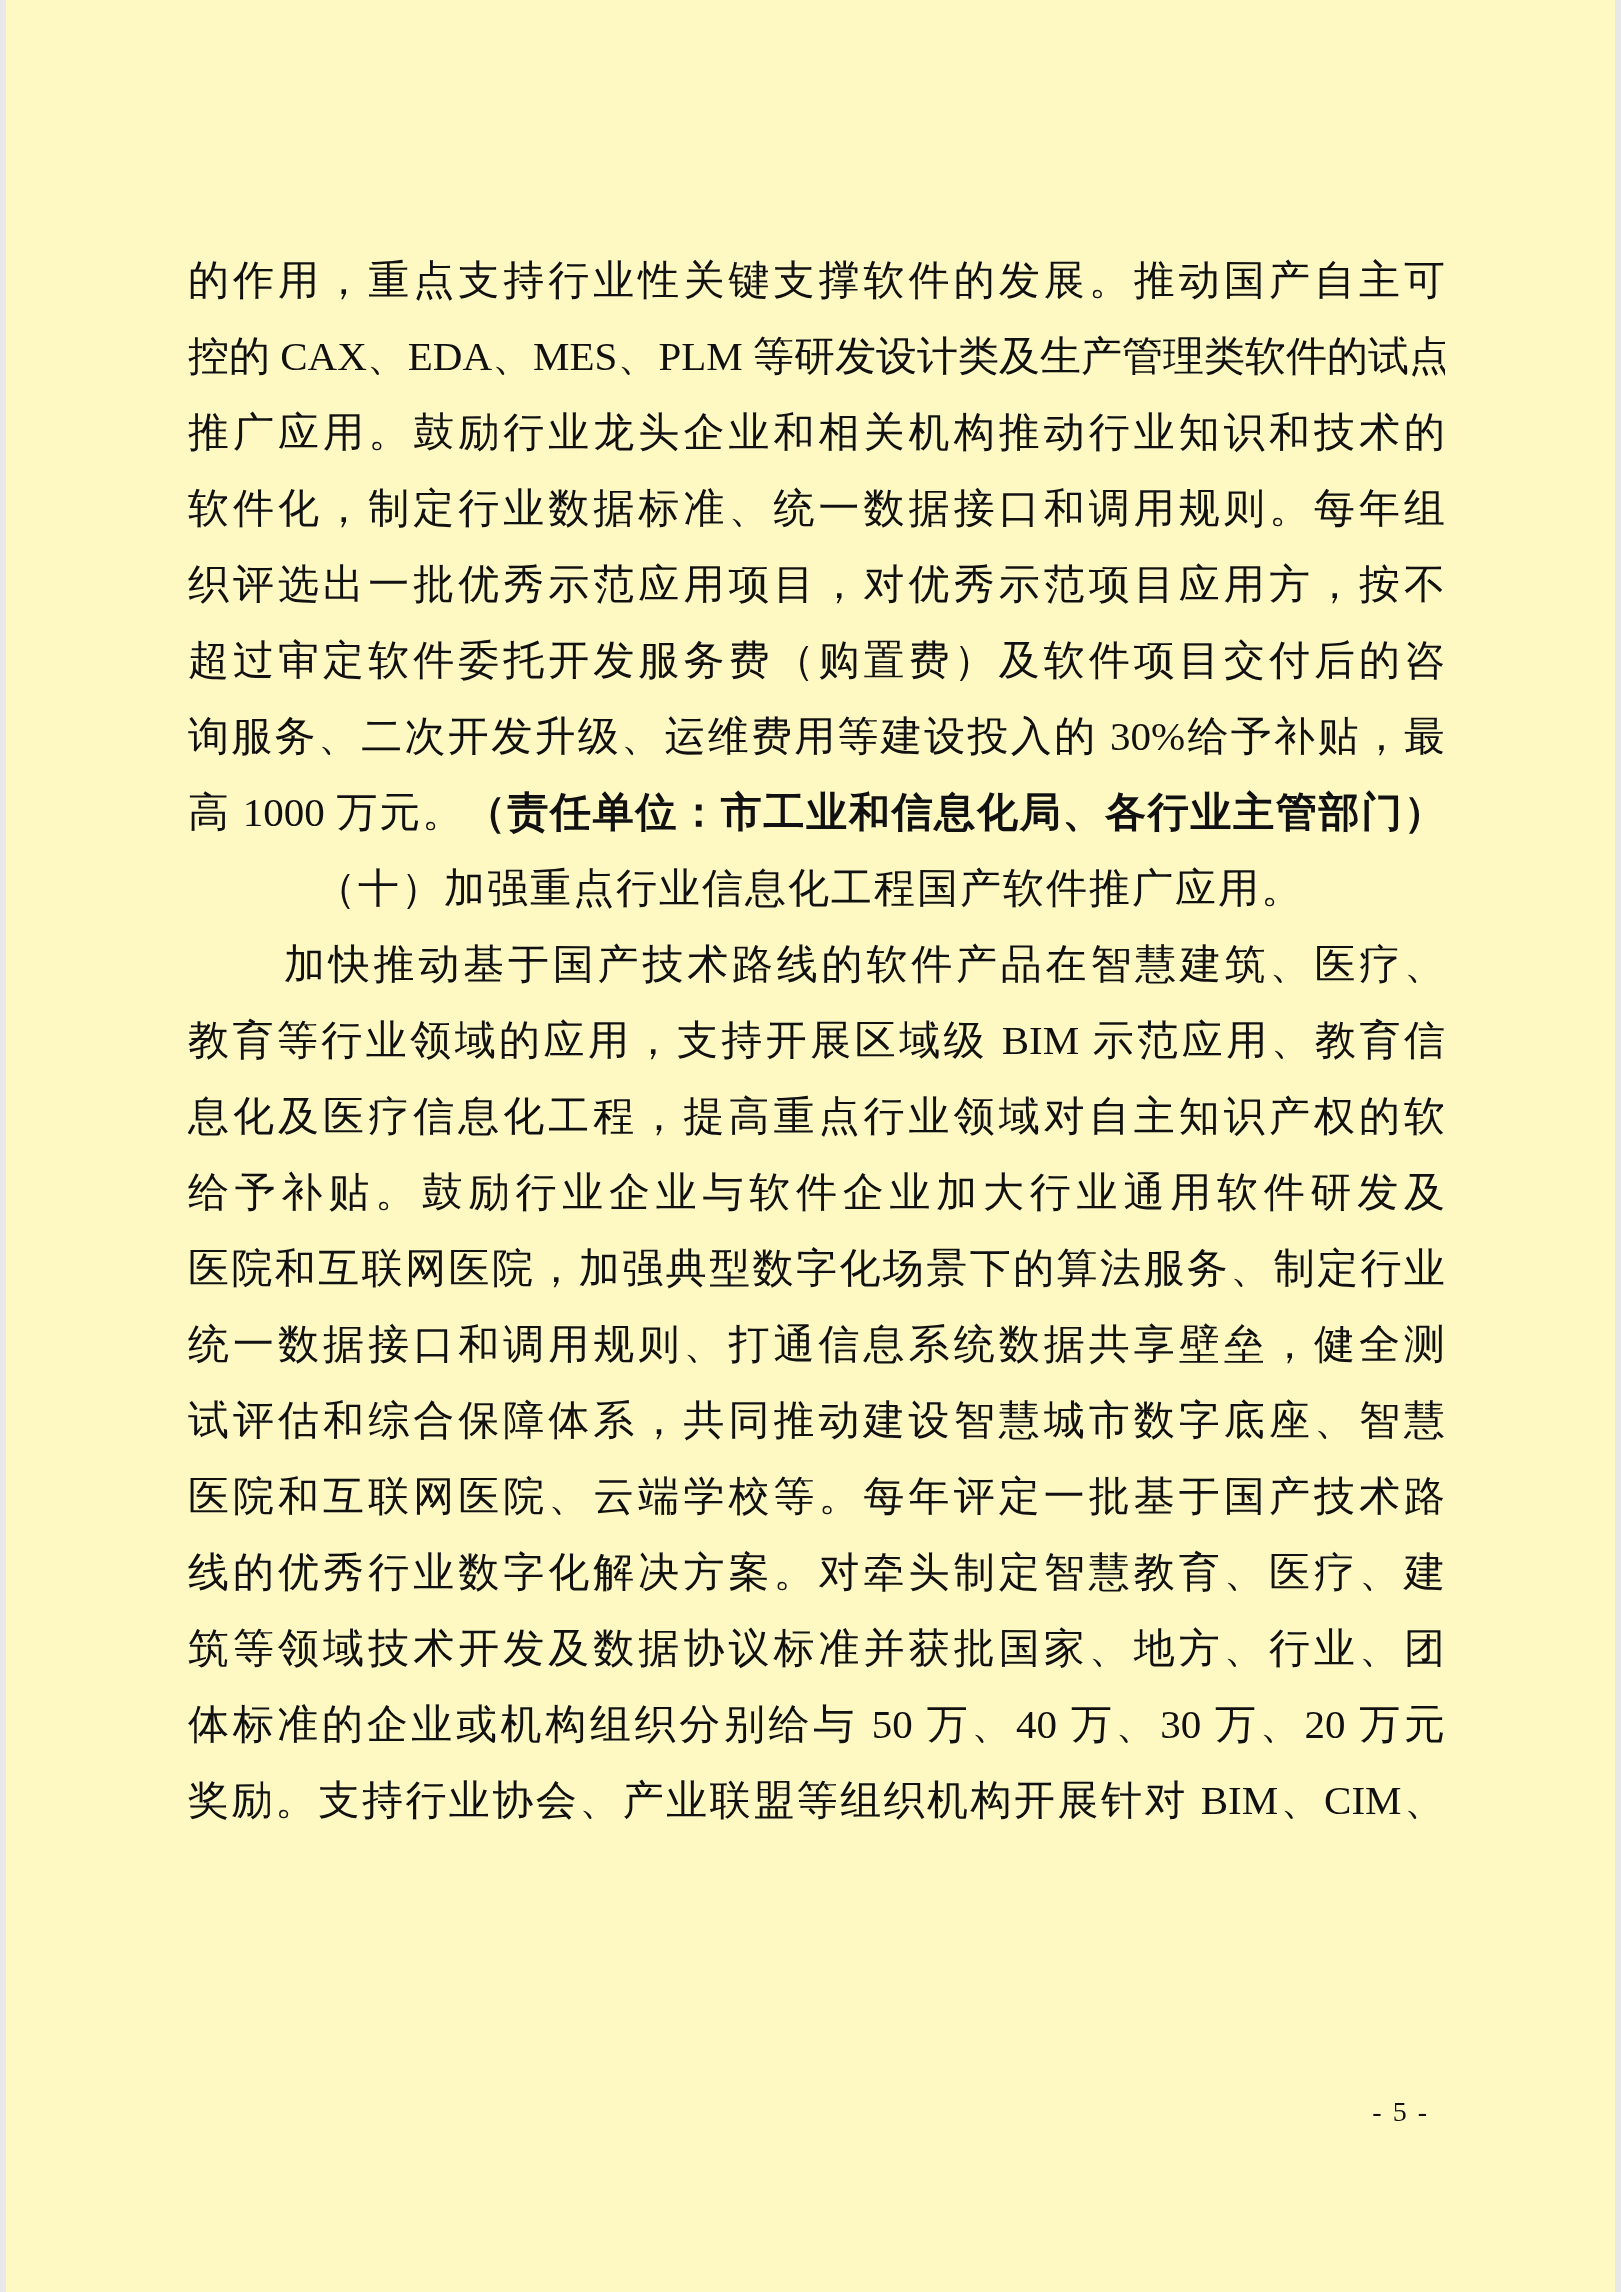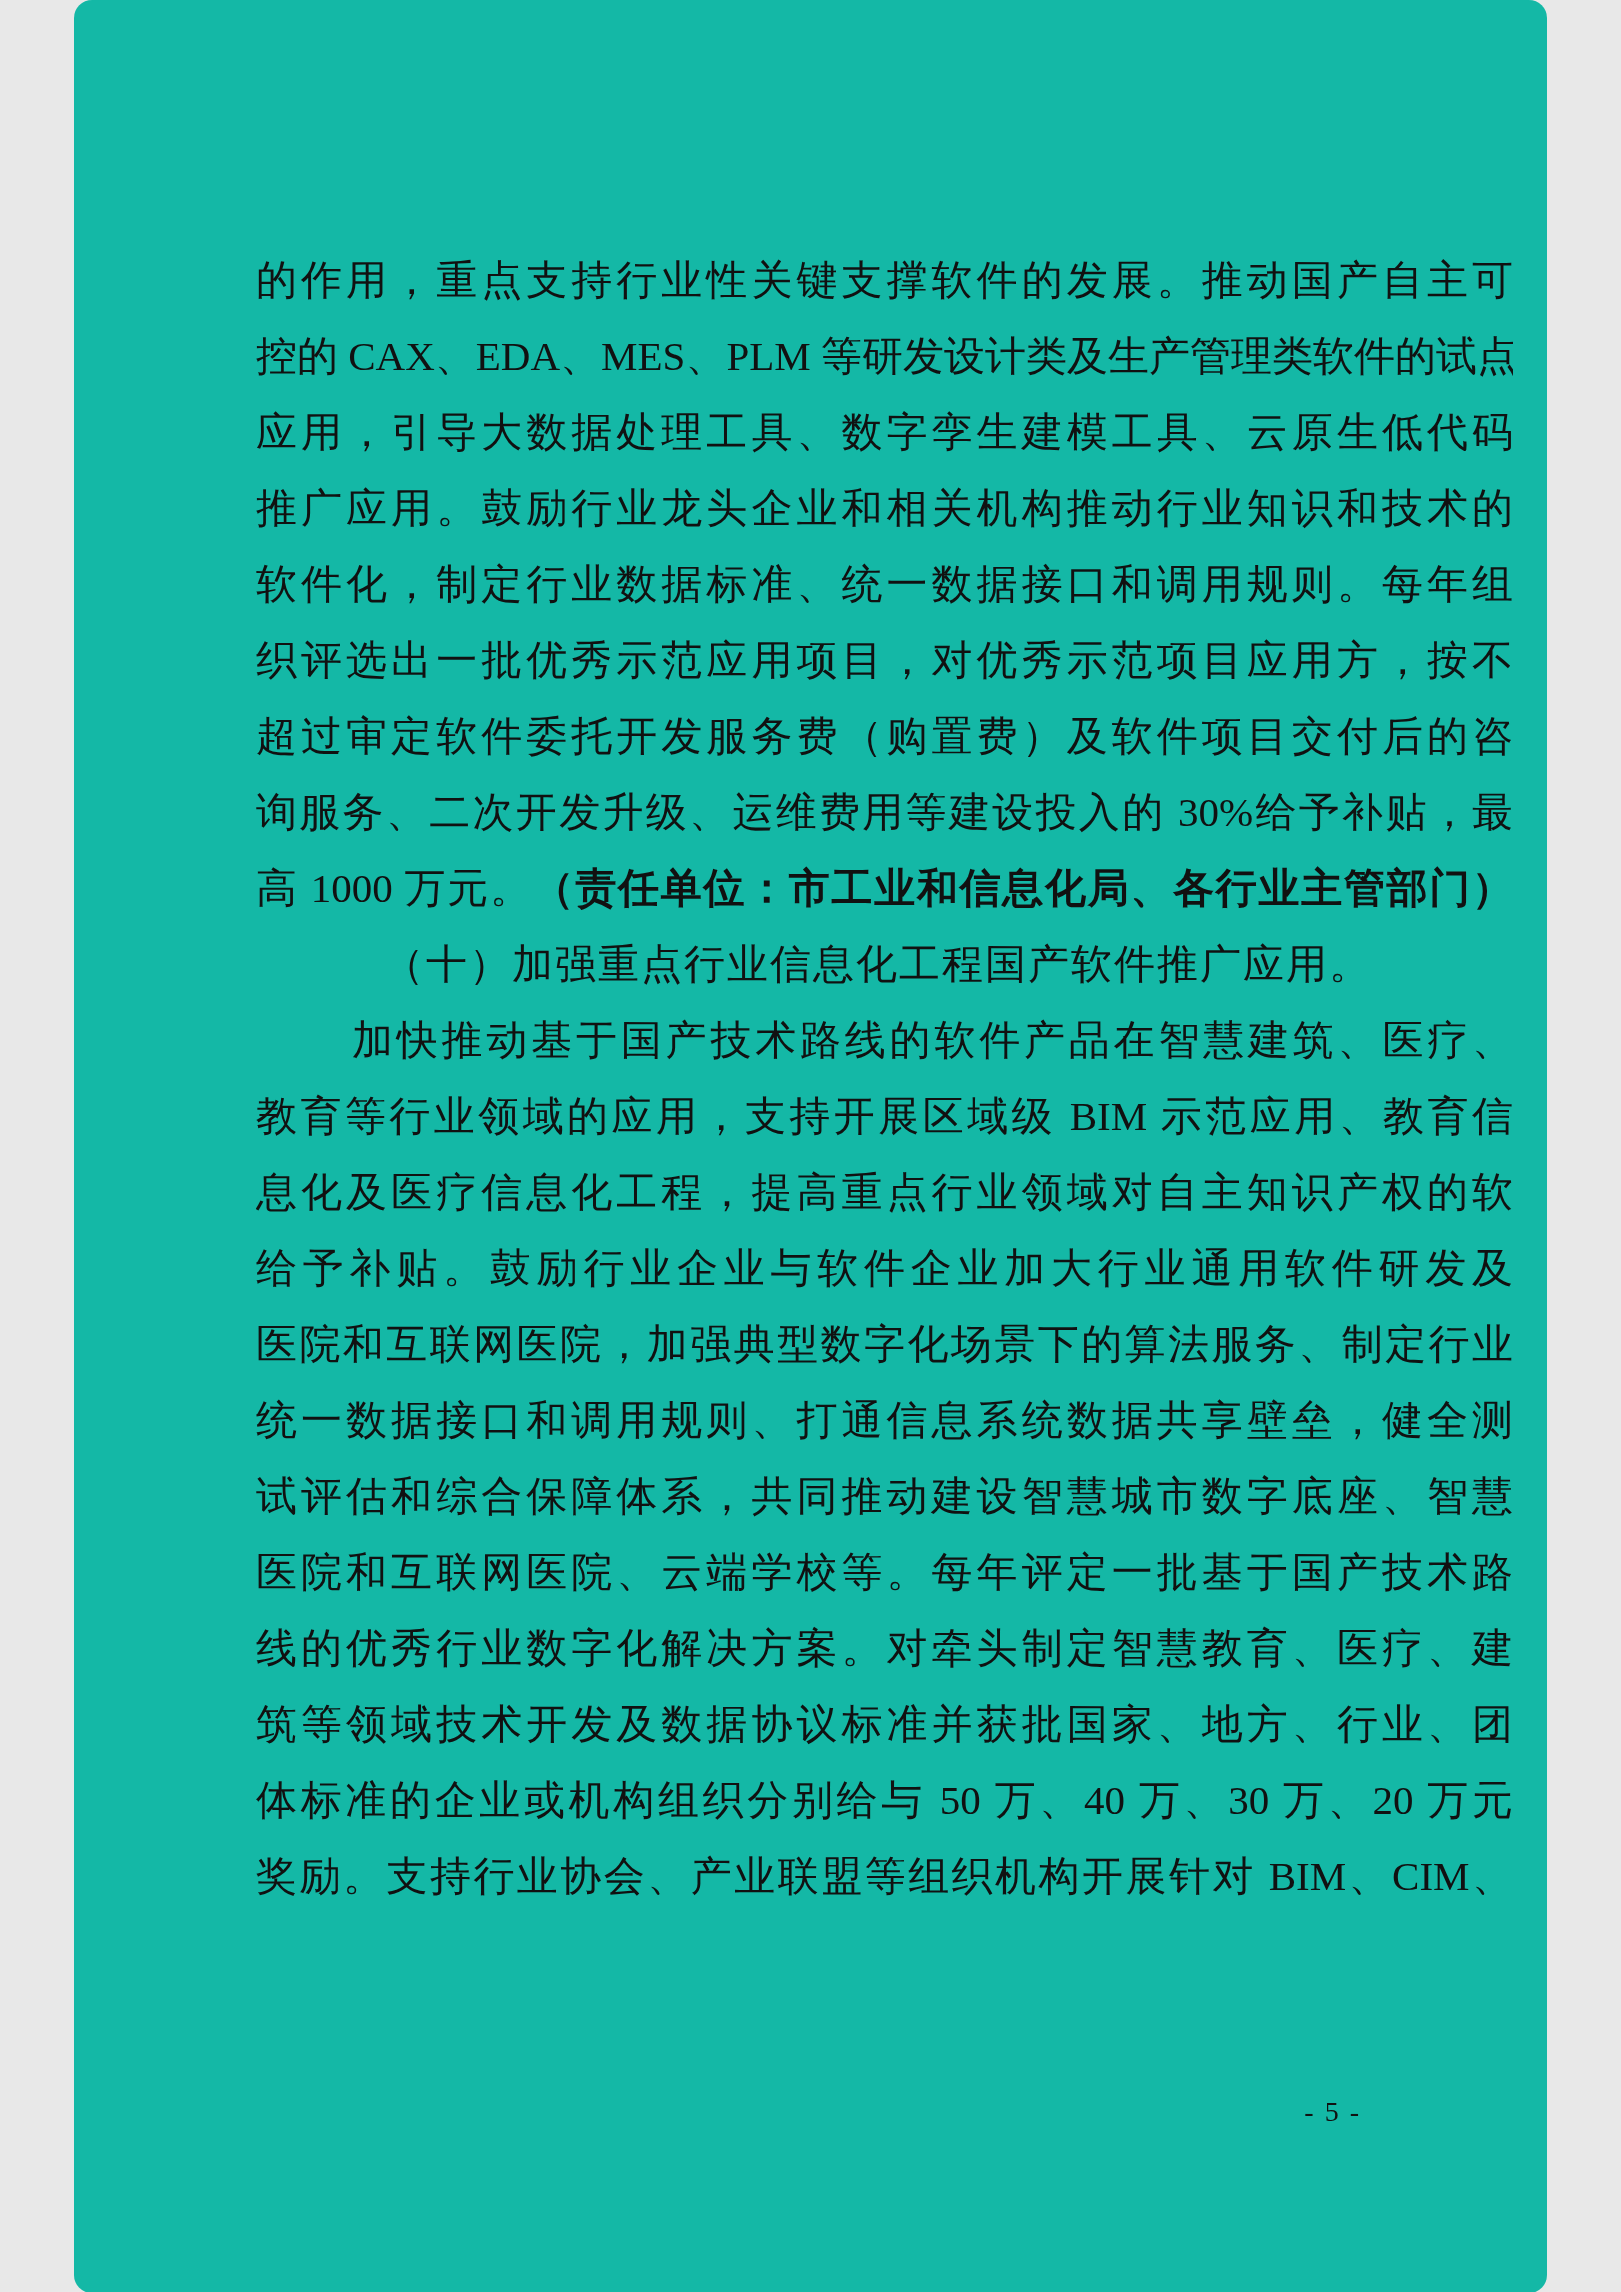--- a/index.html
+++ b/index.html
@@ -1,25 +1,24 @@
 <!DOCTYPE html>
 <html lang="zh"><head>
 <meta charset="utf-8">
 <style>
   html,body { margin:0; padding:0; background:#e8e8e8; }
   .page {
     position: relative;
-    width: 1473px;
+    width: 1609px;
     height: 2293px;
     margin: 0 auto;
-    background: #14b8a6;
+    background: #fef9c3;
     color: #111111;
     font-family: "Liberation Serif", "DejaVu Serif", serif;
     overflow: hidden;
-    border-radius: 18px;
   }
   .text-block {
     position: absolute;
     left: 182px;
     top: 242px;
     width: 1257px;
   }
   .line {
     margin: 0;
     padding: 0;
@@ -52,21 +51,20 @@
   }
 </style>
 </head>
 <body>
 
 <div class="page">
   <main class="text-block">
 
     <p class="line">的作用，重点支持行业性关键支撑软件的发展。推动国产自主可</p>
     <p class="line">控的 CAX、EDA、MES、PLM 等研发设计类及生产管理类软件的试点</p>
-    <p class="line">应用，引导大数据处理工具、数字孪生建模工具、云原生低代码</p>
     <p class="line">推广应用。鼓励行业龙头企业和相关机构推动行业知识和技术的</p>
     <p class="line">软件化，制定行业数据标准、统一数据接口和调用规则。每年组</p>
     <p class="line">织评选出一批优秀示范应用项目，对优秀示范项目应用方，按不</p>
     <p class="line">超过审定软件委托开发服务费（购置费）及软件项目交付后的咨</p>
     <p class="line">询服务、二次开发升级、运维费用等建设投入的 30%给予补贴，最</p>
 
     <p class="line"><span>高 1000 万元。</span><span class="bold">（责任单位：市工业和信息化局、各行业主管部门）</span></p>
 
     <p class="line heading">（十）加强重点行业信息化工程国产软件推广应用。</p>
 

